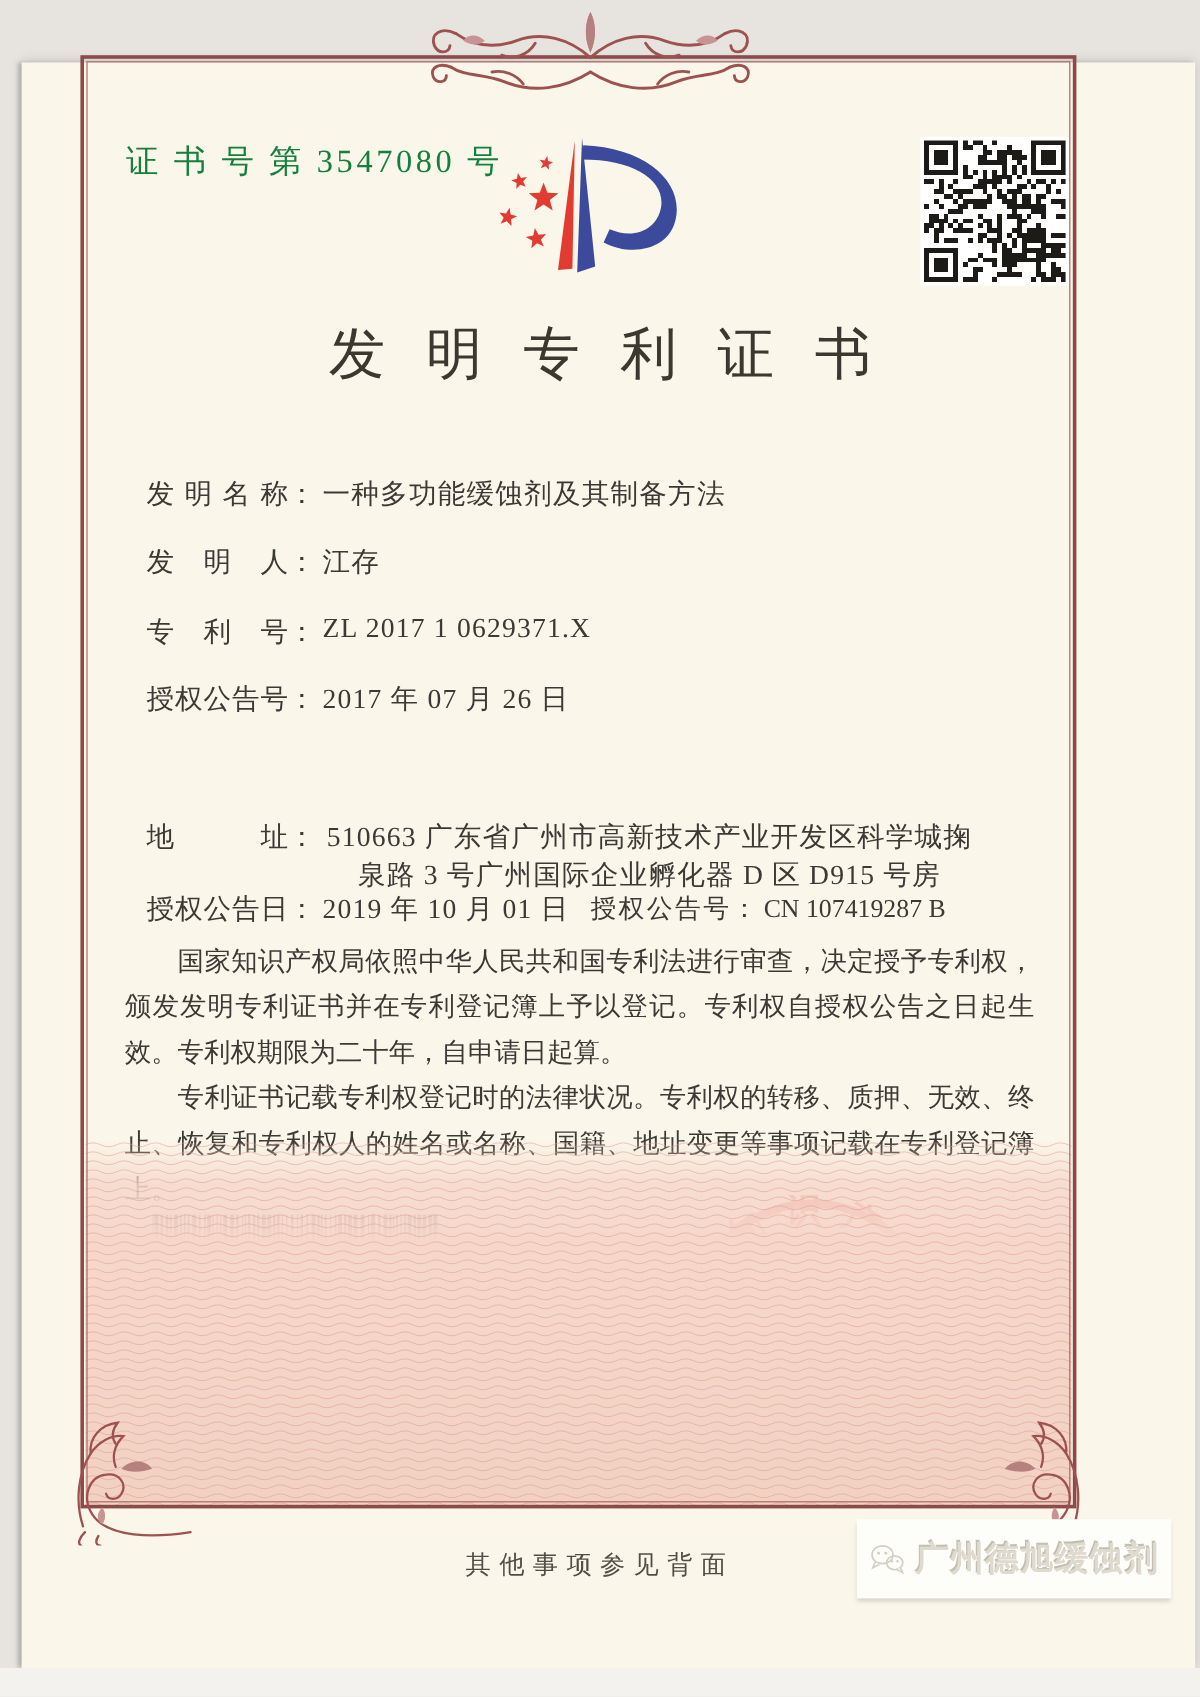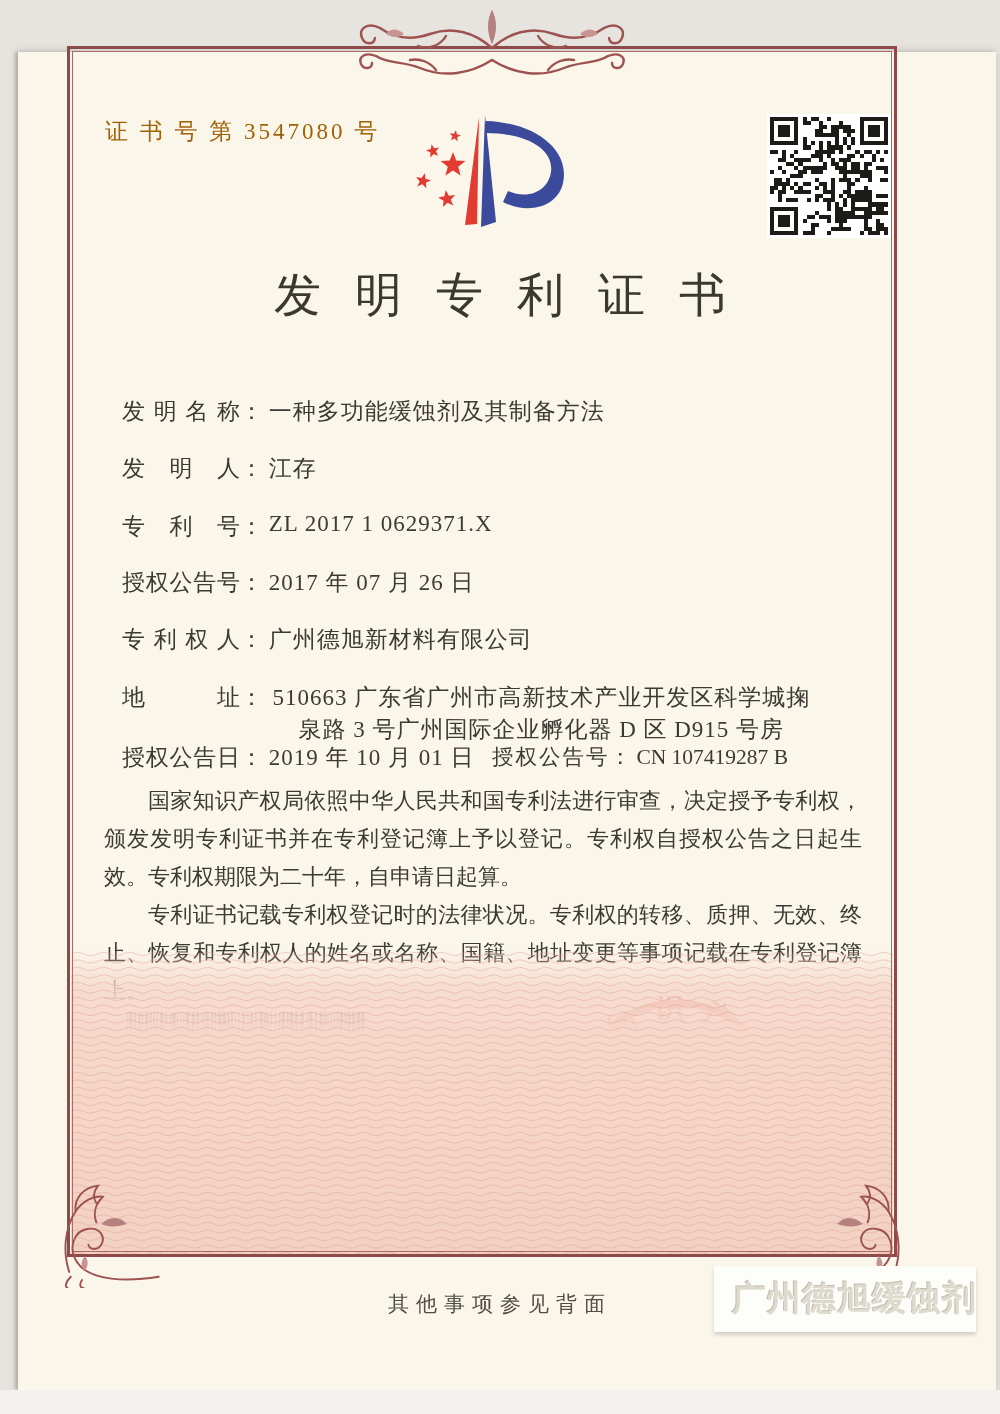--- a/index.html
+++ b/index.html
@@ -19,21 +19,21 @@
     background:linear-gradient(180deg,rgba(246,216,204,0) 0%,rgba(246,216,204,.85) 12%,#f6d8cb 28%,#f2d1c3 100%);}
   .pinkband svg{position:absolute;inset:0;width:100%;height:100%;opacity:.55;}
 
   .orn{position:absolute;z-index:3;}
   .orn-top{left:342px;top:8px;width:300px;height:96px;}
   .orn-bl{left:56px;top:1176px;width:116px;height:112px;}
   .orn-br{left:792px;top:1176px;width:116px;height:112px;transform:scaleX(-1);}
 
   .content{position:absolute;inset:0;z-index:4;}
 
-  .certno{position:absolute;left:105px;top:116px;font-size:23px;color:#a16207;letter-spacing:3px;}
+  .certno{position:absolute;left:105px;top:116px;font-size:27px;color:#15803d;letter-spacing:3px;}
   .logo{position:absolute;left:400px;top:106px;width:180px;height:150px;}
   .qr{position:absolute;left:767px;top:114px;width:124px;height:124px;background:#fff;padding:3px;box-sizing:border-box;}
   .qr svg{width:100%;height:100%;}
   .title{position:absolute;left:0;top:264px;width:100%;text-align:center;font-size:47px;font-weight:400;
          color:#3a382f;letter-spacing:34px;text-indent:34px;white-space:nowrap;}
 
   .row{position:absolute;left:122px;font-size:23px;color:#3c3a35;white-space:nowrap;}
   .row .lab{display:inline-block;width:118px;text-align:justify;text-align-last:justify;
             text-justify:inter-character;vertical-align:top;}
   .row .colon{display:inline-block;vertical-align:top;}
@@ -56,21 +56,21 @@
   .seal{position:absolute;left:570px;top:996px;width:214px;height:214px;}
 
   .pageinfo{position:absolute;left:67px;top:1230px;width:830px;text-align:center;font-size:17px;
             color:#3b3a36;letter-spacing:2px;}
   .backnote{position:absolute;left:0;top:1290px;width:100%;text-align:center;font-size:21px;
             color:#514e47;letter-spacing:7px;}
 
   .brandbox{position:absolute;left:714px;top:1266px;width:262px;height:66px;background:#fdfdfa;
             box-shadow:0 3px 4px rgba(0,0,0,.16);display:flex;align-items:center;gap:8px;
             padding:0 10px;box-sizing:border-box;z-index:5;}
-  .brandname{font-family:Liberation Sans, sans-serif;font-size:34px;font-weight:bold;
+  .brandname{font-family:Liberation Sans, sans-serif;font-size:28px;font-weight:bold;
              color:#dedacd;letter-spacing:1px;white-space:nowrap;
              text-shadow:1px 1px 0 #ffffff,-1px -1px 0 #c2beb1;}
 </style>
 </head>
 <body>
 
 <div class="paper"></div>
 <div class="bottom-strip"></div>
 
 <div class="content">
@@ -185,24 +185,20 @@
     <span class="lab">发明人</span><span class="colon">：</span>
     <span class="val">江存</span>
   </div>
   <div class="row" style="top:511px">
     <span class="lab">专利号</span><span class="colon">：</span>
     <span class="val">ZL 2017 1 0629371.X</span>
   </div>
   <div class="row" style="top:567px">
     <span class="lab">授权公告号</span><span class="colon">：</span>
     <span class="val">2017 年 07 月 26 日</span>
-  </div>
-  <div class="row" style="top:624px">
-    <span class="lab">专利权人</span><span class="colon">：</span>
-    <span class="val">广州德旭新材料有限公司</span>
   </div>
   <div class="row" style="top:682px">
     <span class="lab">地址</span><span class="colon">：</span>
     <span class="val wrap">510663 广东省广州市高新技术产业开发区科学城掬泉路 3 号广州国际企业孵化器 D 区 D915 号房</span>
   </div>
   <div class="row" style="top:742px">
     <span class="lab">授权公告日</span><span class="colon">：</span>
     <span class="val">2019 年 10 月 01 日</span>
   </div>
   <div class="gazette">

